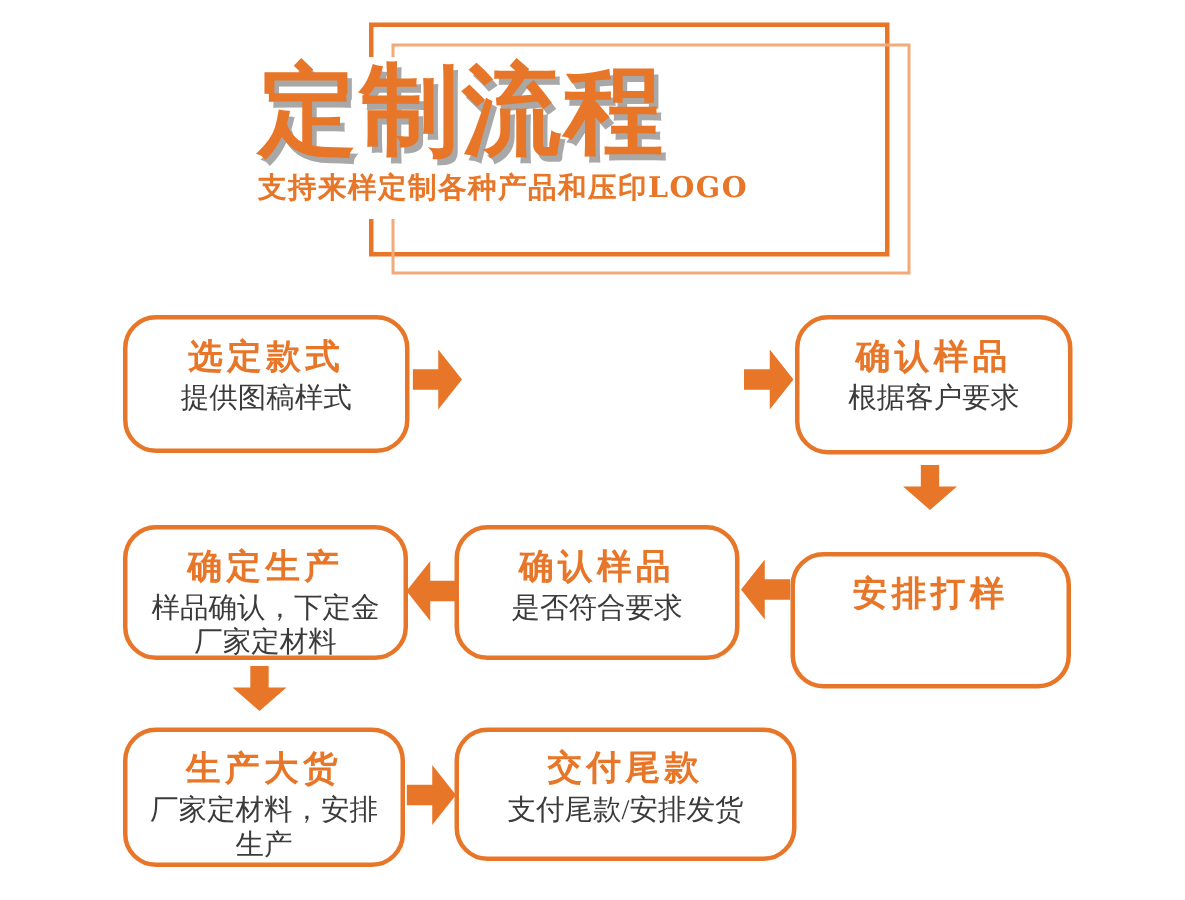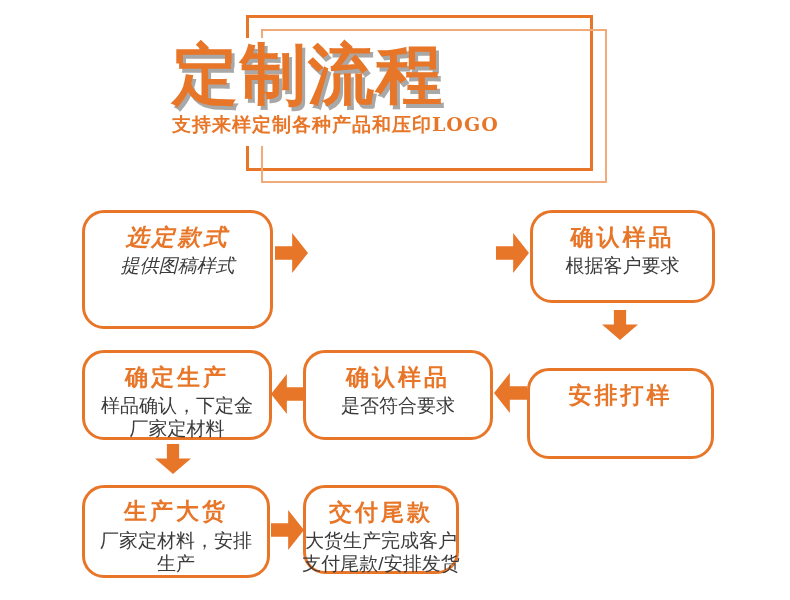--- a/index.html
+++ b/index.html
@@ -56,28 +56,28 @@
     padding-top:11px;z-index:2;
   }
   .box-title{
     font-size:23px;font-weight:bold;letter-spacing:3px;
     color:var(--accent);line-height:1.15;margin-bottom:5px;white-space:nowrap;
   }
   .box-desc{
     font-size:19px;color:var(--body-text);line-height:1.2;
     text-align:center;white-space:nowrap;
   }
-  .b1{left:82px; top:210px;width:191px;height:119px;font-style:italic;}
+  .b1{left:82px; top:210px;width:191px;height:92px;}
   .b2{left:303px;top:210px;width:192px;height:93px;}
   .b3{left:530px;top:210px;width:185px;height:93px;}
   .b4{left:527px;top:368px;width:187px;height:91px;}
   .b5{left:303px;top:350px;width:190px;height:90px;}
   .b6{left:82px; top:350px;width:190px;height:90px;}
-  .b7{left:82px; top:485px;width:188px;height:93px;justify-content:center;}
-  .b8{left:303px;top:485px;width:156px;height:89px;}
+  .b7{left:82px; top:485px;width:188px;height:93px;}
+  .b8{left:303px;top:485px;width:228px;height:89px;font-family:Liberation Serif, serif;}
 
   
   .arrow{position:absolute;background:var(--accent);z-index:1;}
   .ar{width:33px;height:40px;
     clip-path:polygon(0% 33%,52% 33%,52% 0%,100% 50%,52% 100%,52% 67%,0% 67%);}
   .al{width:33px;height:40px;
     clip-path:polygon(100% 33%,48% 33%,48% 0%,0% 50%,48% 100%,48% 67%,100% 67%);}
   .ad{width:36px;height:30px;
     clip-path:polygon(33% 0%,67% 0%,67% 48%,100% 48%,50% 100%,0% 48%,33% 48%);}
   .a1{left:275px;top:233px;}
@@ -133,17 +133,16 @@
   <div class="arrow ad d2"></div>
 
   <div class="box b7">
     <div class="box-title">生产大货</div>
     <div class="box-desc">厂家定材料，安排</div>
     <div class="box-desc">生产</div>
   </div>
   <div class="arrow ar a5"></div>
   <div class="box b8">
     <div class="box-title">交付尾款</div>
-    <div class="box-desc">大货生产完成客户</div>
     <div class="box-desc">支付尾款/安排发货</div>
   </div>
 
 </div>
 
 </body></html>

